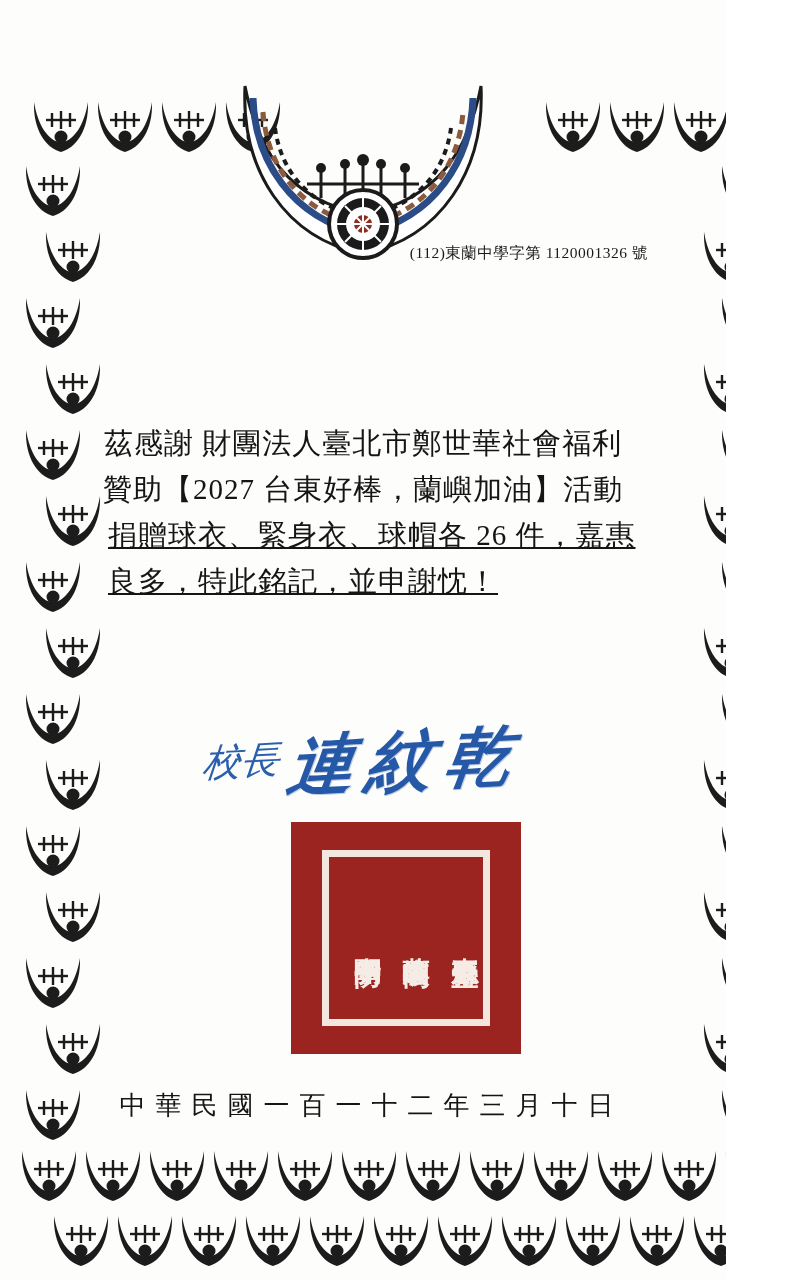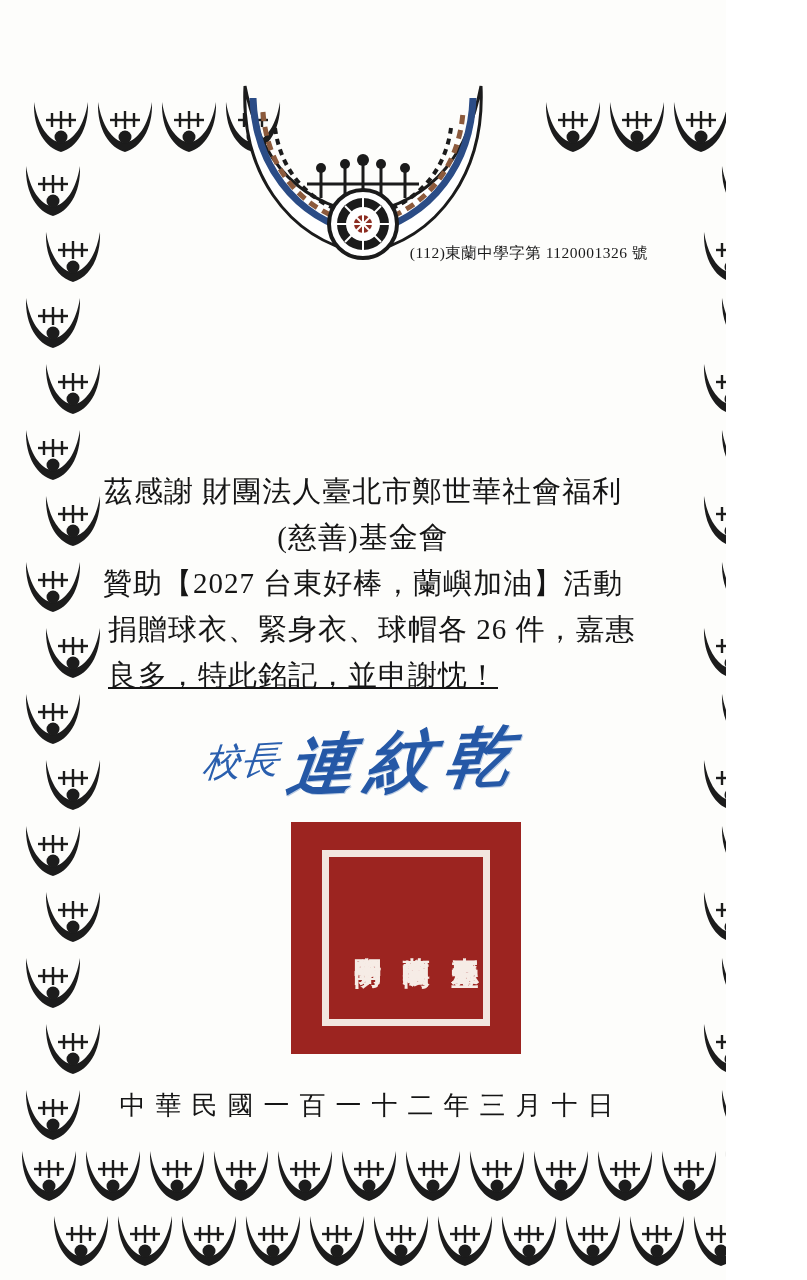--- a/index.html
+++ b/index.html
@@ -73,24 +73,24 @@
     position: absolute;
     left: 96px;
     right: 96px;
     top: 420px;
     color: #151515;
     font-size: 29px;
     line-height: 46px;
     letter-spacing: 1px;
   }
   .body-line { white-space: nowrap; }
-  .line-1 { text-align: center; margin-top: 48px; }
+  .line-1 { text-align: center; }
   .line-2 { text-align: center; }
   .line-3 { text-align: center; }
-  .line-4 { text-align: right; padding-left: 12px; }
+  .line-4 { text-align: right; padding-left: 12px; text-decoration: underline; }
   .line-5 { text-align: left; padding-left: 12px; text-decoration: underline; }
   .school-line {
     text-align: center;
     margin-top: 10px;
     font-size: 28px;
     letter-spacing: 1px;
   }
 
   
   .signature-row {
@@ -946,21 +946,20 @@
         <line x1="148" y1="128" x2="112" y2="164"></line>
       </g>
     </svg>
   </div>
 
   <div class="doc-number">(112)東蘭中學字第 1120001326 號</div>
 
 
   <div class="body-block">
     <div class="body-line line-1">茲感謝 財團法人臺北市鄭世華社會福利</div>
-    <div class="body-line line-2">(慈善)基金會</div>
     <div class="body-line line-3">贊助【2027 台東好棒，蘭嶼加油】活動</div>
     <div class="body-line line-4">捐贈球衣、緊身衣、球帽各 26 件，嘉惠</div>
     <div class="body-line line-5">良多，特此銘記，並申謝忱！</div>
   </div>
 
   <div class="signature-row">
     <span class="sig-label">校長</span>
     <span class="sig-name">連紋乾</span>
   </div>
 

